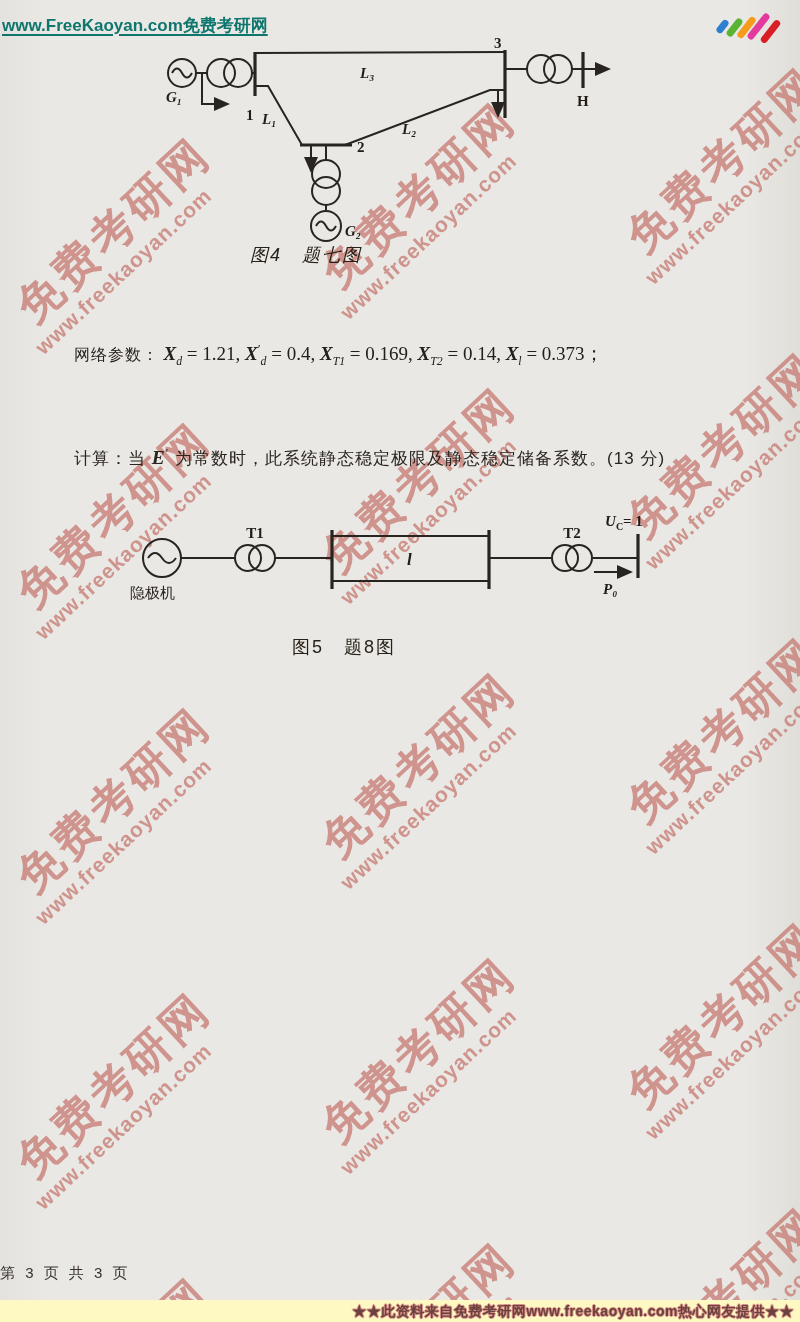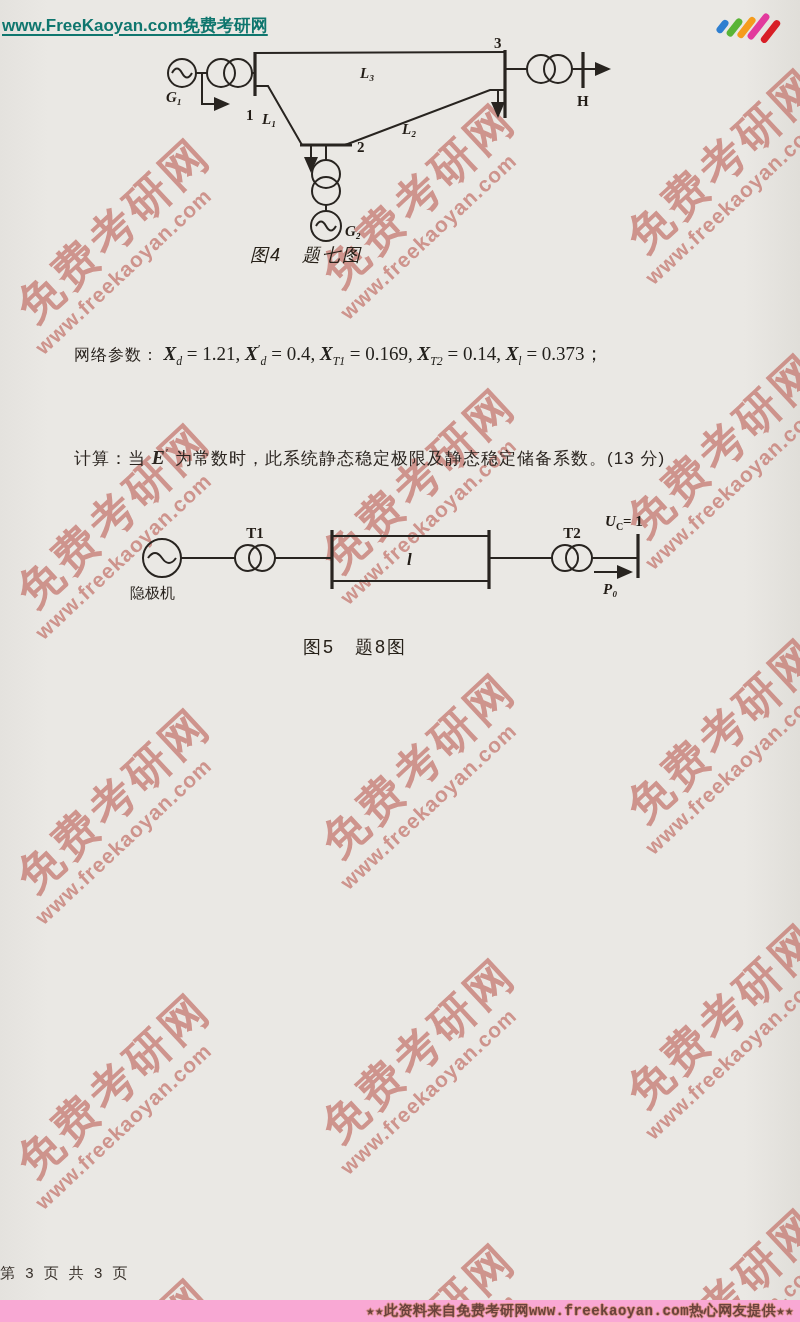--- a/index.html
+++ b/index.html
@@ -240,18 +240,18 @@
     <g>
       <text class="tserif tital" x="495" y="16">U</text>
       <text class="tserif" x="506" y="20" style="font-size:10px;">C</text>
       <text class="tserif" x="513" y="16">= 1</text>
     </g>
 
     <line class="dline" x1="484" y1="62" x2="521" y2="62" marker-end="url(#ah2)"></line>
     <text class="tserif tital" x="493" y="84">P₀</text>
   </svg>
 
-  <div class="cap" style="left:303px;top:635px;">图5　题8图</div>
+  <div class="cap" style="left:292px;top:635px;">图5　题8图</div>
 
   <div class="pageinfo">第 3 页  共 3 页</div>
-  <div class="banner" style="background: #f9a8d4; font-family: Liberation Mono, monospace;">★★此资料来自免费考研网www.freekaoyan.com热心网友提供★★</div>
+  <div class="banner" style="background: #fef9c3;">★★此资料来自免费考研网www.freekaoyan.com热心网友提供★★</div>
 
 </div>
 
 </body></html>

